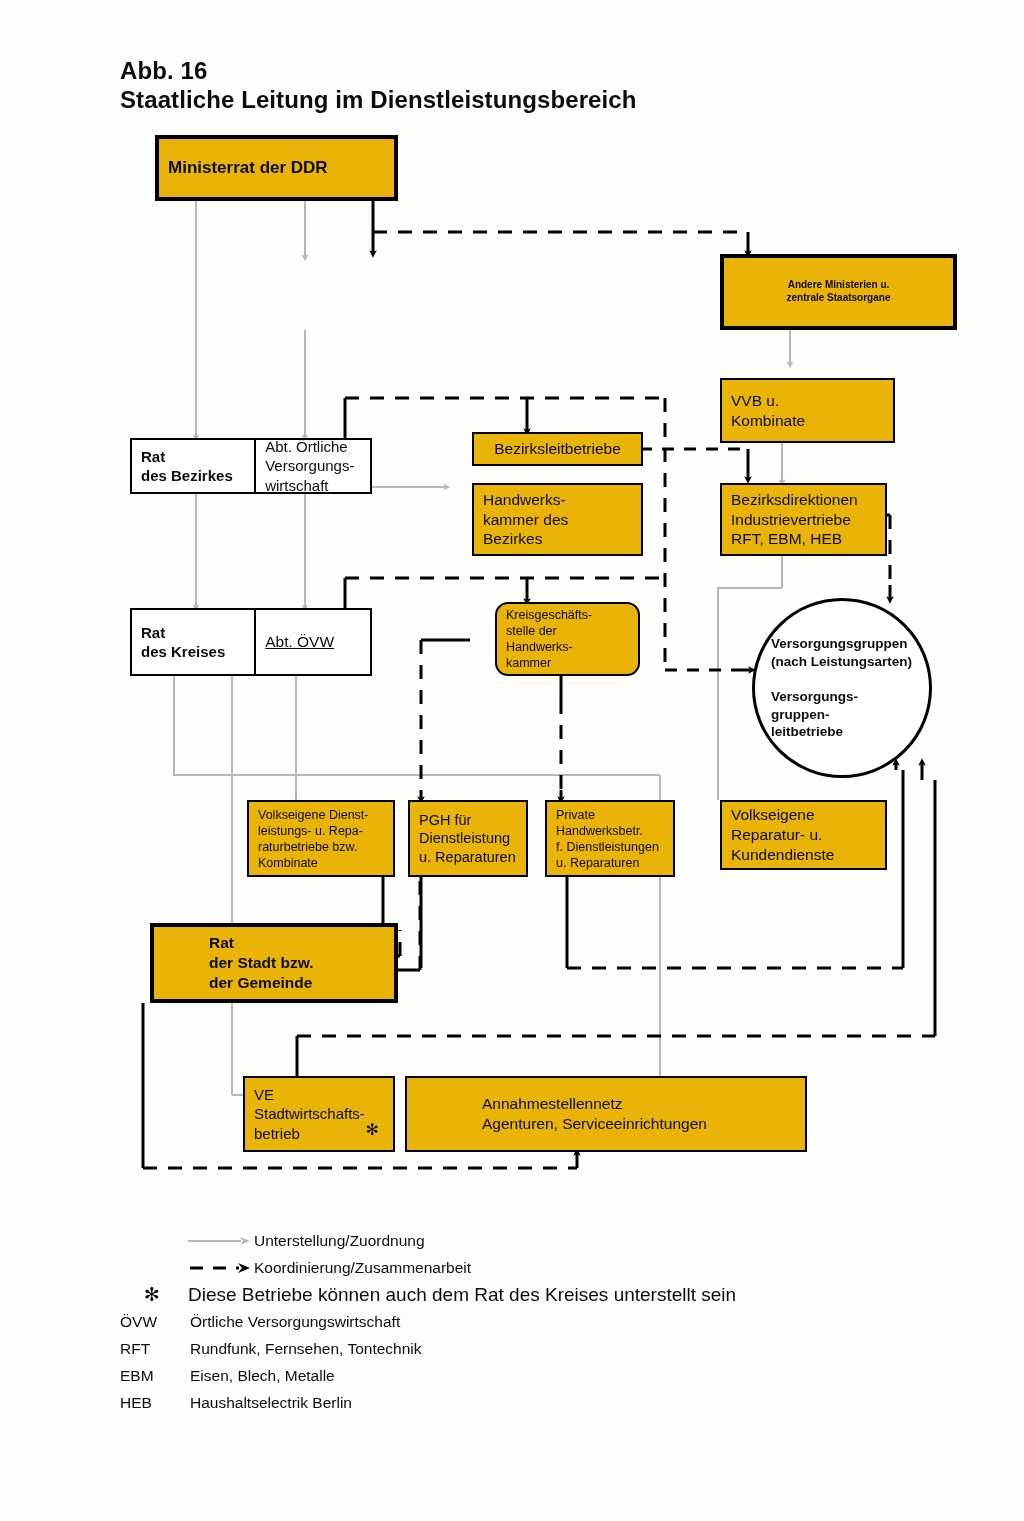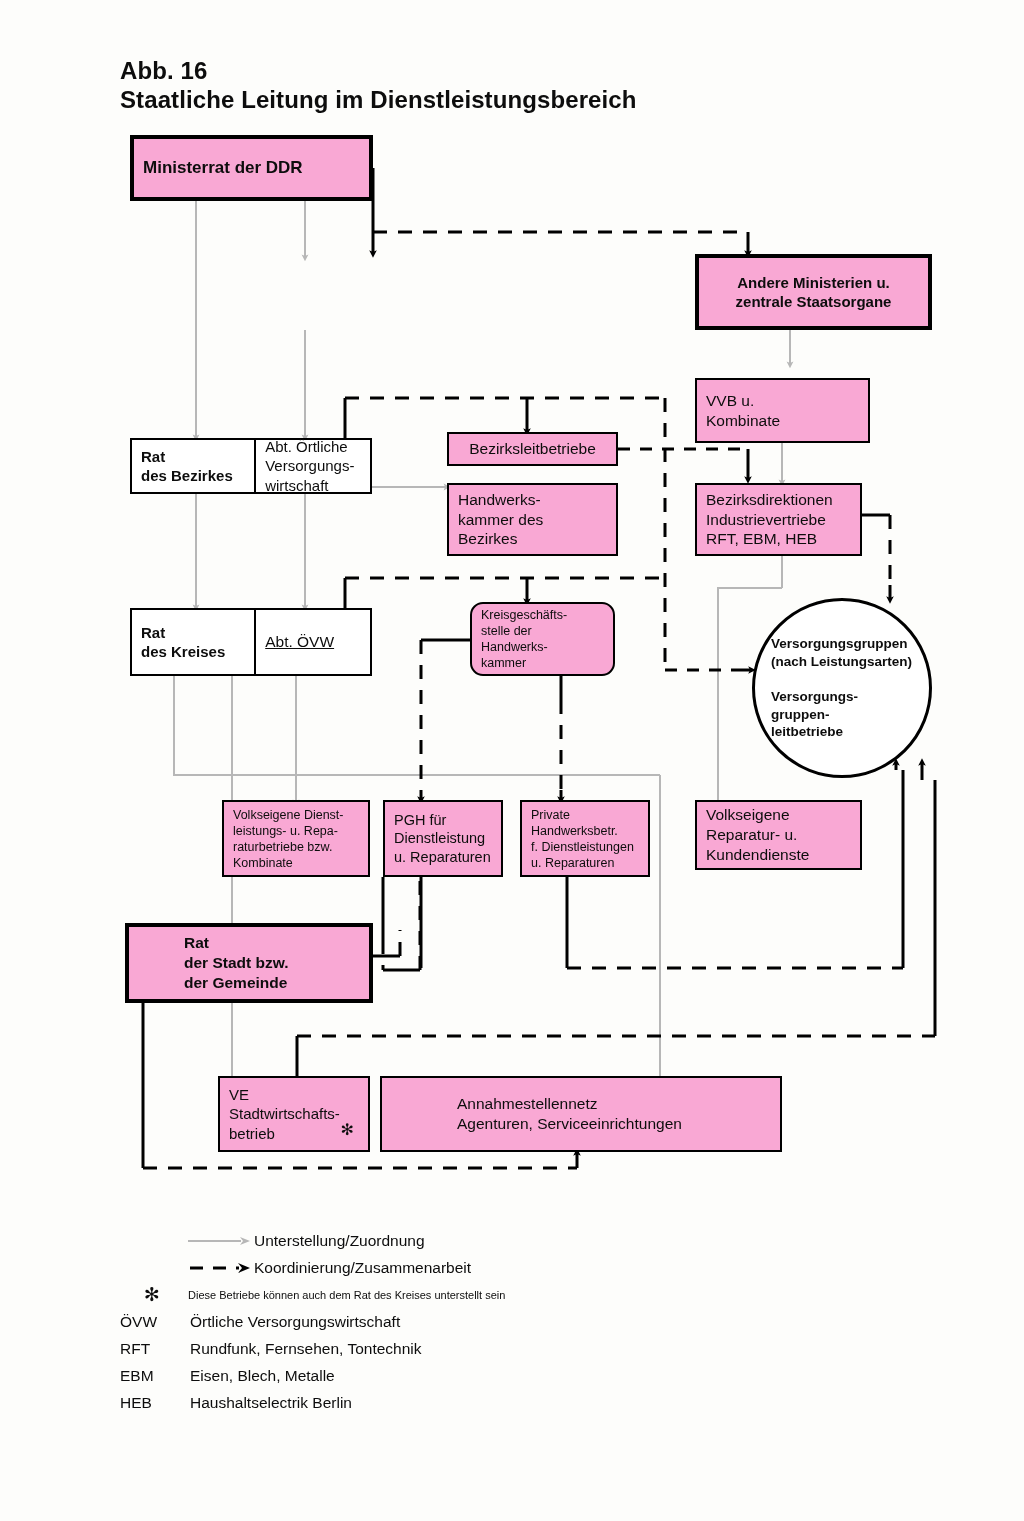--- a/index.html
+++ b/index.html
@@ -20,26 +20,27 @@
   }
   #svg-layer{
     position:absolute;
     left:0; top:0;
     width:1024px; height:1521px;
     pointer-events:none;
   }
   .node{
     position:absolute;
     box-sizing:border-box;
-    background:#f9a8d4;
+    background:#eab308;
     border:2.2px solid #000;
     display:flex;
     flex-direction:column;
     justify-content:center;
     z-index:5;
+    margin-left:25px;
   }
   .node .txt{
     display:block;
     padding:0 9px;
     line-height:1.28;
     white-space:pre-line;
   }
   .node.heavy{border-width:4px;}
   .node.bold .txt{font-weight:bold;}
   .node.center .txt{text-align:center;}
@@ -105,21 +106,21 @@
     font-size:15.5px;
     text-align:left;
     padding-left:2px;
   }
   .lg-key.c{text-align:center;padding-left:0;}
   .lg-sym{
     width:68px;flex:0 0 68px;
     position:relative;height:18px;
   }
   .lg-txt{font-size:15.5px;}
-  .lg-txt.small{font-size:11px;}
+  .lg-txt.small{font-size:19px;}
   .star{font-size:19px;line-height:1;}
 </style>
 </head>
 <body>
 
 <div id="page">
 
   <div class="ttl-block">
     <div class="ttl-1">Abb. 16</div>
     <div class="ttl-2">Staatliche Leitung im Dienstleistungsbereich</div>
@@ -232,21 +233,21 @@
       <path d="M922,780 L922,762" stroke-dasharray="0" marker-end="url(#ahBlack)"></path>
 
     </g>
   </svg>
 
   <div class="node heavy bold" style="left:130px;top:135px;width:243px;height:66px;font-size:17px;">
     <span class="txt">Ministerrat der DDR</span>
   </div>
 
 
-  <div class="node heavy bold center" style="left:695px;top:254px;width:237px;height:76px;font-size:15px;">
+  <div class="node heavy bold center" style="left:695px;top:254px;width:237px;height:76px;font-size:10px;">
     <span class="txt">Andere Ministerien u.
 zentrale Staatsorgane</span>
   </div>
 
   <div class="node" style="left:695px;top:378px;width:175px;height:65px;font-size:15.5px;">
     <span class="txt">VVB u.
 Kombinate</span>
   </div>
 
   <div class="split" style="left:130px;top:438px;width:242px;height:56px;">

